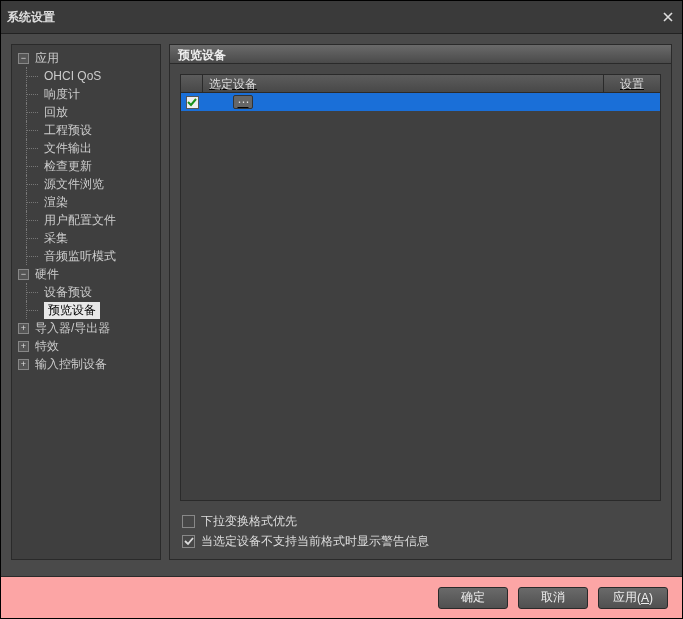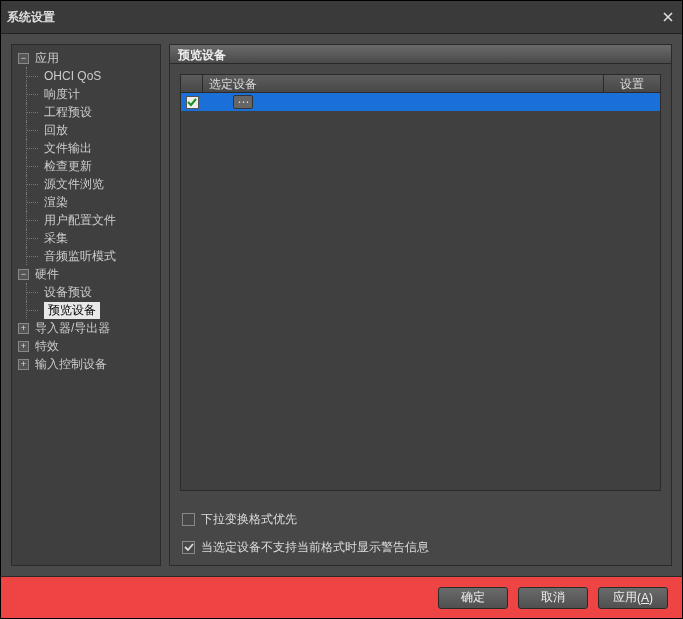--- a/index.html
+++ b/index.html
@@ -14,40 +14,40 @@
 .tree-node { display:flex; align-items:center; height:18px; padding-left:4px; cursor:pointer; white-space:nowrap; }
 .tree-node.level1 { padding-left:4px; }
 .tree-node.level2 { padding-left:30px; position:relative; }
 .tree-node.level2::before { content:""; position:absolute; left:12px; top:0; bottom:0; border-left:1px dotted #777; }
 .tree-node.level2::after { content:""; position:absolute; left:12px; top:9px; width:12px; border-top:1px dotted #777; }
 .expander { width:11px; height:11px; border:1px solid #888; background:#555; color:#ddd; font-size:9px; line-height:9px; text-align:center; margin-right:6px; }
 .tree-node.selected .lbl { background:#e8e8e8; color:#000; padding:0 4px; }
 .main { flex:1; display:flex; flex-direction:column; }
 .panel-header { height:20px; background:linear-gradient(#6a6a6a,#4a4a4a); border:1px solid #2a2a2a; color:#eee; font-weight:bold; padding:2px 8px; }
 .panel-body { flex:1; border:1px solid #2a2a2a; border-top:none; background:#474747; display:flex; flex-direction:column; padding:10px 10px 8px 10px; }
-.table-wrap { flex:1; border:1px solid #2a2a2a; background:#404040; display:flex; flex-direction:column; margin-bottom:8px; min-height:0; }
+.table-wrap { flex:1; border:1px solid #2a2a2a; background:#404040; display:flex; flex-direction:column; margin-bottom:8px; min-height:0;text-decoration:underline; }
 .table-head { height:18px; background:linear-gradient(#5c5c5c,#484848); border-bottom:1px solid #2a2a2a; display:flex; color:#ddd; }
 .th { padding:1px 6px; border-right:1px solid #2a2a2a; }
 .th.cb { width:22px; border-right:1px solid #2a2a2a; }
 .th.device { flex:1; }
 .th.settings { width:56px; text-align:center; border-right:none; }
 .table-rows { flex:1; overflow:auto; }
 .row { display:flex; height:18px; align-items:center; color:#fff; }
 .row.selected { background:#1a6fd8; }
 .row .cell-cb { width:22px; display:flex; align-items:center; justify-content:center; }
 .row .cell-device { flex:1; padding-left:4px; }
 .row .cell-settings { width:56px; display:flex; justify-content:flex-end; padding-right:6px; }
 .chk { width:13px; height:13px; background:#eee; border:1px solid #555; display:flex; align-items:center; justify-content:center; }
 .chk svg { width:10px; height:10px; }
 .mini-btn { width:20px; height:14px; background:#666; border:1px solid #333; border-radius:2px; display:flex; align-items:center; justify-content:center; color:#ddd; font-size:8px; letter-spacing:-1px; }
 .opts { color:#ddd; padding:2px 0 0 2px; }
-.opt { display:flex; align-items:center; height:20px; gap:6px;margin-top:8px; }
+.opt { display:flex; align-items:center; height:20px; gap:6px; }
 .opt .chkbox { width:13px; height:13px; border:1px solid #888; background:#474747; display:flex; align-items:center; justify-content:center; }
 .opt .chkbox.checked svg { width:10px; height:10px; }
-.footer { height:42px; border-top:1px solid #2a2a2a; display:flex; align-items:center; justify-content:flex-end; gap:10px; padding:0 14px; background:#ef4444; }
+.footer { height:42px; border-top:1px solid #2a2a2a; display:flex; align-items:center; justify-content:flex-end; gap:10px; padding:0 14px; background:#fca5a5;margin-top:6px; }
 .btn { min-width:70px; height:22px; background:linear-gradient(#6a6a6a,#505050); border:1px solid #2a2a2a; border-radius:3px; color:#eee; display:flex; align-items:center; justify-content:center; cursor:pointer; padding:0 10px; }
 .btn .u { text-decoration:underline; }
 </style>
 </head>
 <body>
 
 <div class="dialog">
 
   <div class="titlebar">
     <span class="title">系统设置</span>
@@ -66,24 +66,24 @@
         <span class="expander">−</span>
         <span class="lbl">应用</span>
       </div>
       <div class="tree-node level2">
           <span class="lbl">OHCI QoS</span>
         </div>
       <div class="tree-node level2">
           <span class="lbl">响度计</span>
         </div>
       <div class="tree-node level2">
-          <span class="lbl">工程预设</span>
+          <span class="lbl">回放</span>
         </div>
       <div class="tree-node level2">
-          <span class="lbl">回放</span>
+          <span class="lbl">工程预设</span>
         </div>
       <div class="tree-node level2">
           <span class="lbl">文件输出</span>
         </div>
       <div class="tree-node level2">
           <span class="lbl">检查更新</span>
         </div>
       <div class="tree-node level2">
           <span class="lbl">源文件浏览</span>
         </div>

